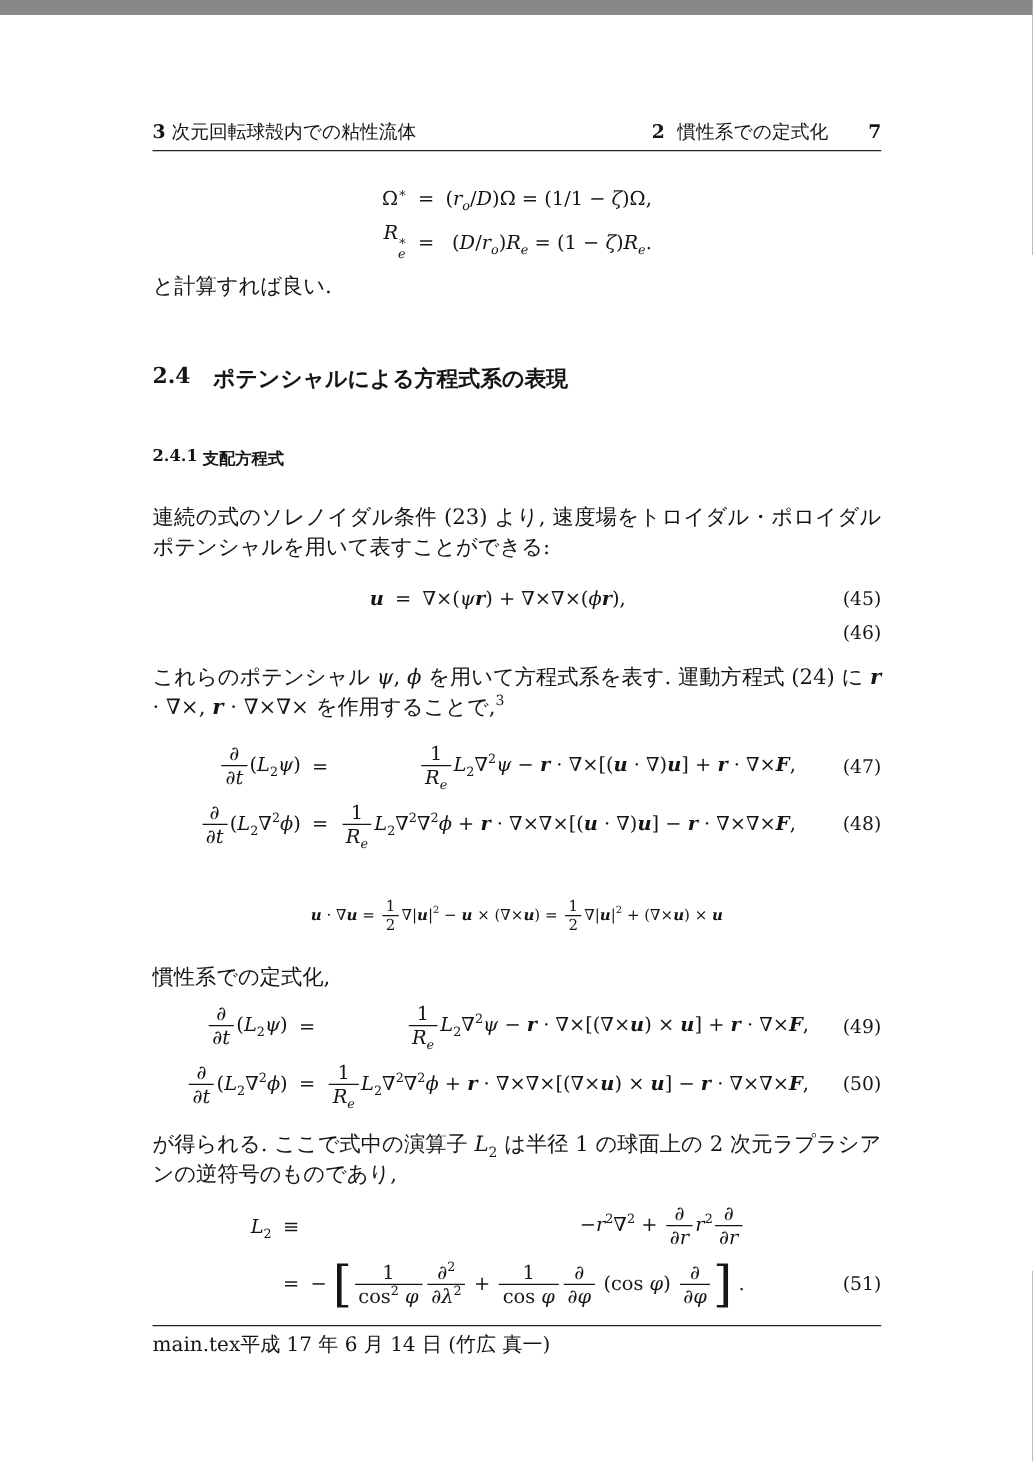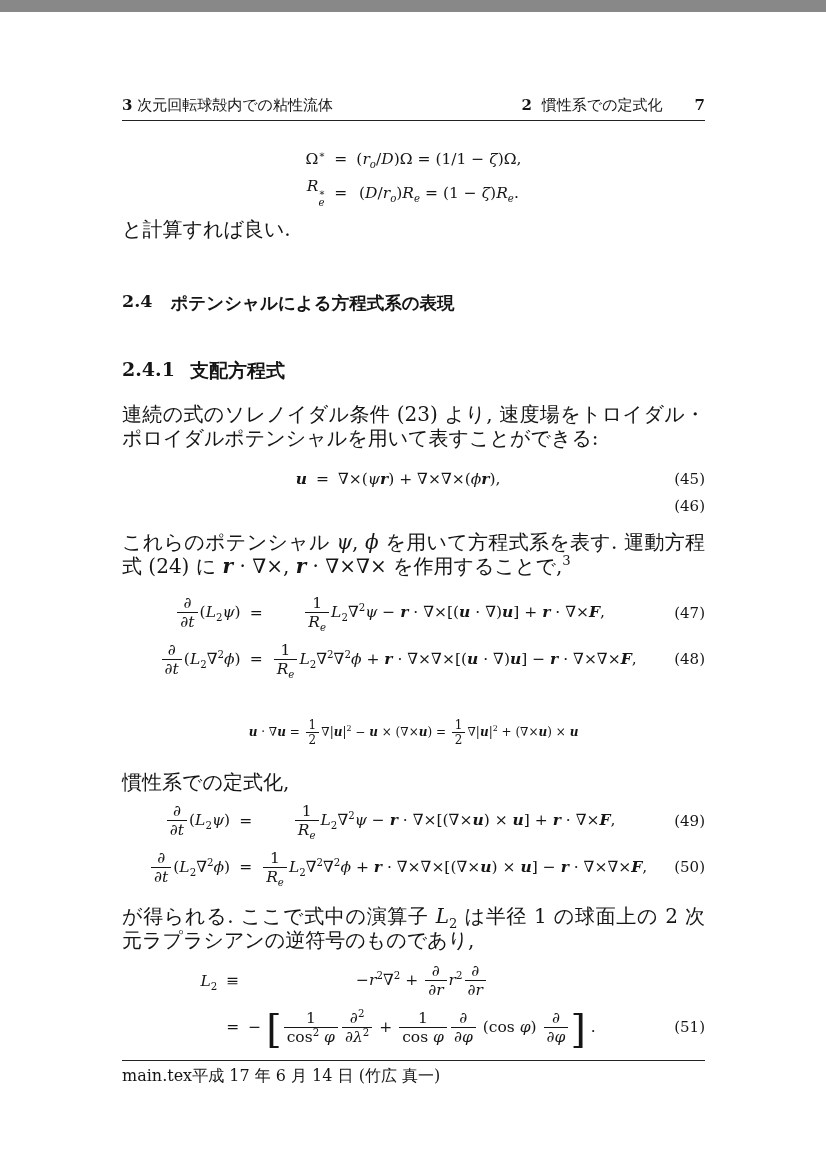--- a/index.html
+++ b/index.html
@@ -13,30 +13,30 @@
   
   .hdr { top:84px; display:flex; justify-content:space-between; align-items:baseline;
          font-size:15px; border-bottom:1.5px solid #222; padding-bottom:5px; }
   .hdr .bold { font-weight:bold; }
   .hdr-right { display:flex; gap:10px; align-items:baseline; }
   .hdr-right .pageno { margin-left:22px; font-weight:bold; }
   .ftr { top:1048px; border-top:1.2px solid #222; padding-top:5px;
          display:flex; justify-content:flex-start; font-size:16px; }
 
   
-  .para { font-size:20px; line-height:24px; text-align:justify; }
+  .para { font-size:17px; line-height:24px; text-align:justify; }
   .sec-h { font-size:17.5px; font-weight:bold; display:flex; gap:18px; }
-  .subsec-h { font-size:19px; font-weight:bold; display:flex; gap:15px; }
+  .subsec-h { font-size:13px; font-weight:bold; display:flex; gap:4px; }
 
   
   .eqgrid { display:grid; grid-template-columns:1fr max-content max-content max-content 1fr max-content;
             align-items:center; font-size:15.5px; row-gap:9px; }
   .eqgrid .lhs { text-align:right; white-space:nowrap; }
   .eqgrid .rel { padding:0 9px; }
-  .eqgrid .rhs { text-align:center; white-space:nowrap; }
+  .eqgrid .rhs { text-align:right; white-space:nowrap; }
   .eqgrid .num { font-size:15px; }
   .eqcenter { text-align:center; font-size:12px; }
 
   .it  { font-style:italic; }
   .bi  { font-style:italic; font-weight:bold; }
   .cal { font-style:italic; font-weight:bold; }
   sup, sub { font-size:66%; line-height:0; }
   .frac { display:inline-flex; flex-direction:column; align-items:center;
           vertical-align:middle; margin:0 2px; }
   .frac .fn { display:block; line-height:1.18; padding:0 3px; }

